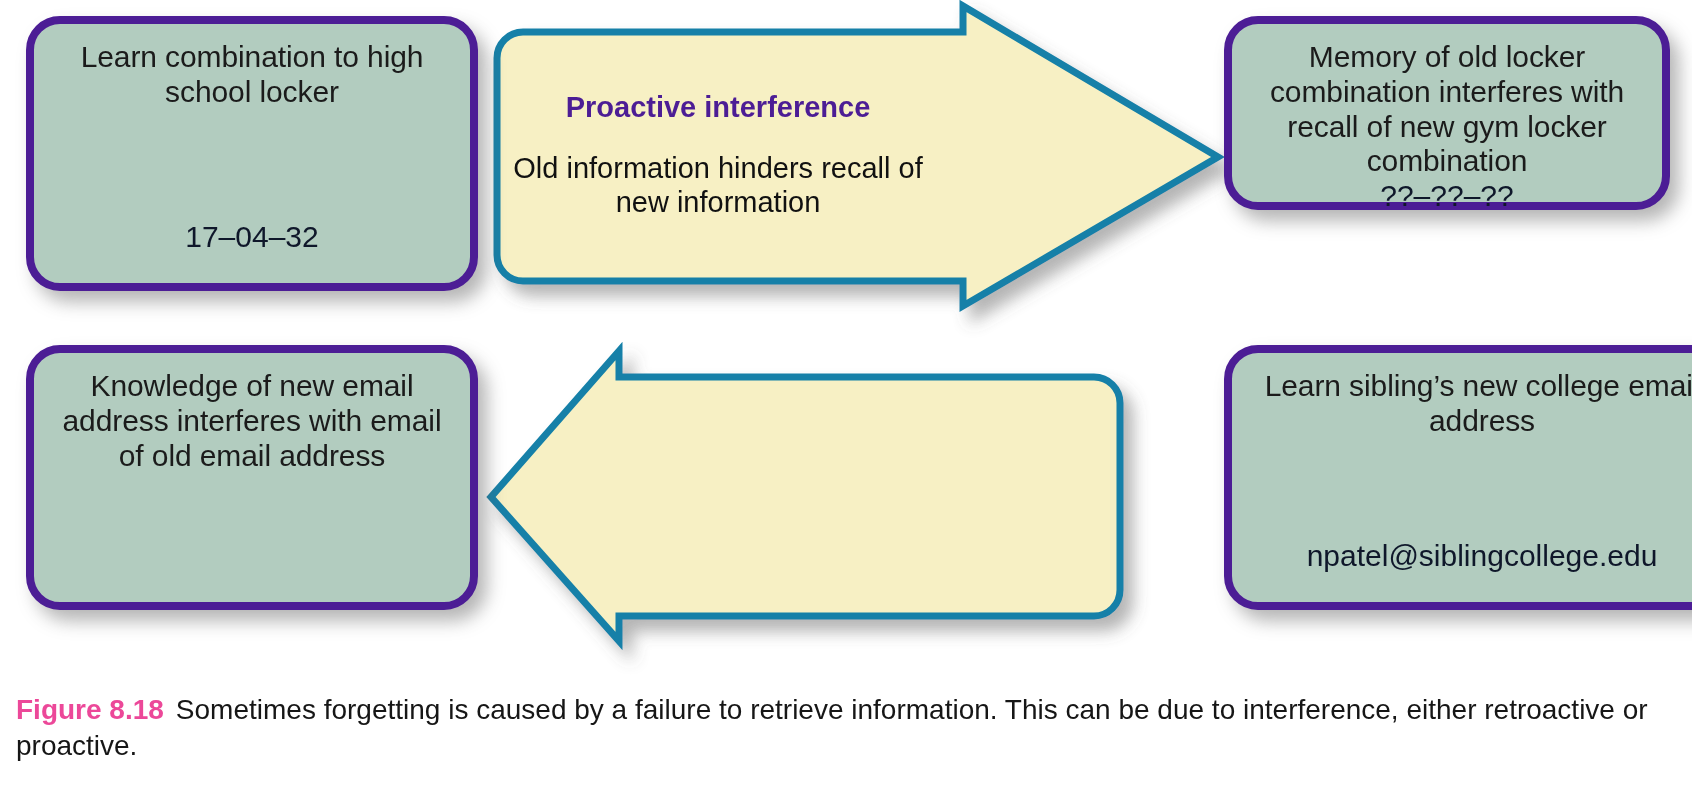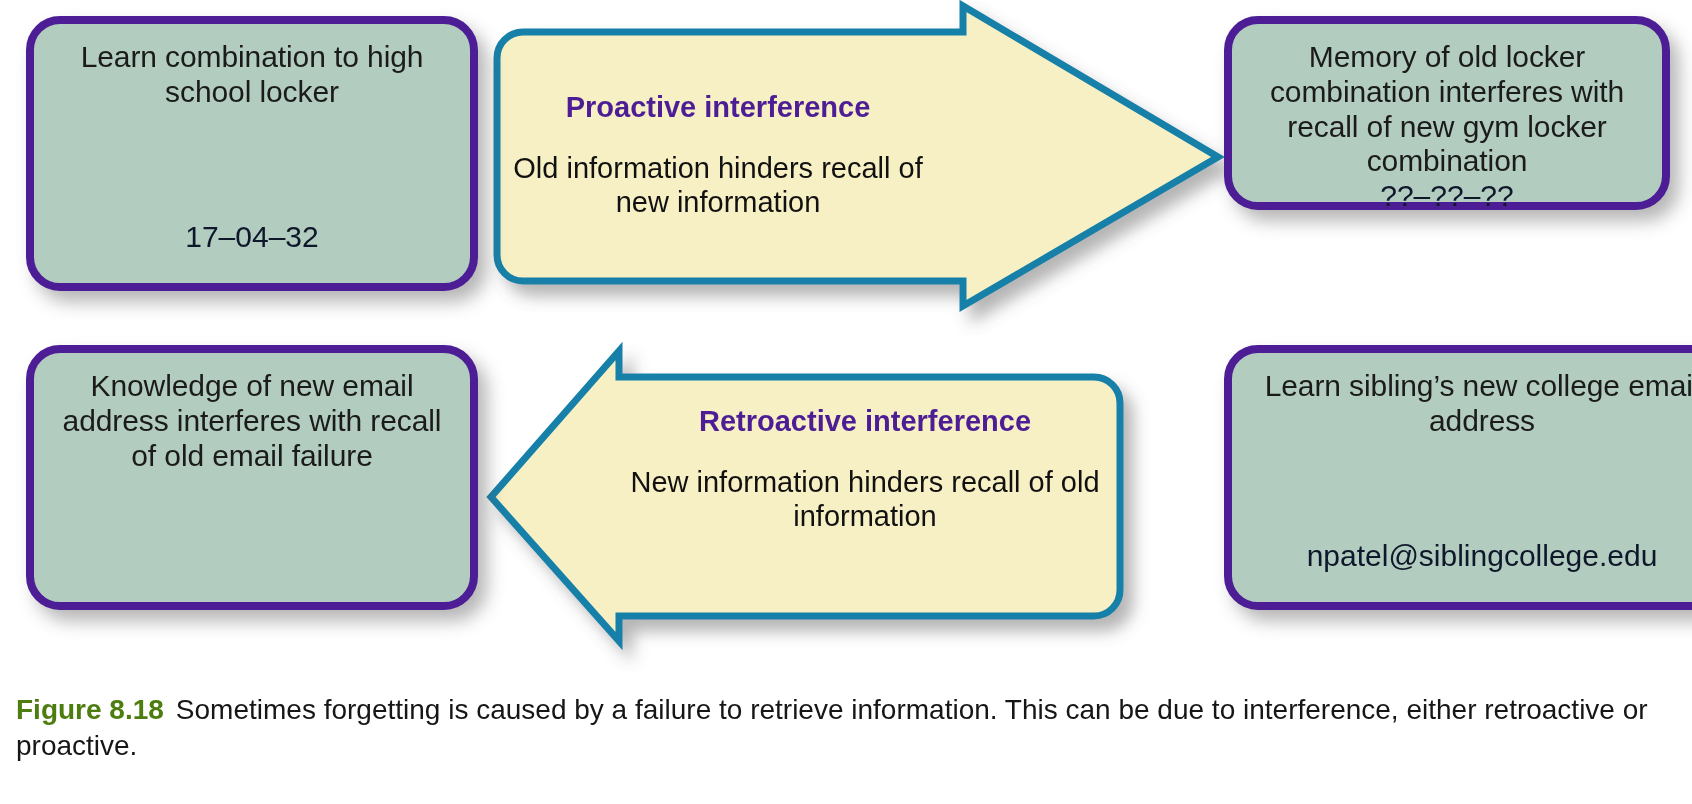--- a/index.html
+++ b/index.html
@@ -94,21 +94,21 @@
   #caption {
     position: absolute;
     left: 16px;
     top: 692px;
     width: 1660px;
     font-size: 28px;
     line-height: 1.28;
     color: #161616;
   }
   #caption .fig-label {
-    color: #4d7c0f;
+    color: #ec4899;
     font-weight: bold;
     margin-right: 12px;
   }
 </style>
 </head>
 <body>
 
 <div id="page">
 
   <svg id="arrow-layer" viewBox="0 0 1692 804" width="1692" height="804" xmlns="http://www.w3.org/2000/svg">
@@ -145,37 +145,33 @@
           a 26 26 0 0 0 26 -26
           Z" fill="#f7f0c4" stroke="#1380a8" stroke-width="7" stroke-linejoin="miter"></path>
     </g>
   </svg>
 
   <div class="arrow-text" id="arrow-text-proactive">
     <div class="arrow-heading">Proactive interference</div>
     <div class="arrow-body">Old information hinders recall of new information</div>
   </div>
 
-  <div class="arrow-text" id="arrow-text-retroactive">
-    <div class="arrow-heading">Retroactive interference</div>
-    <div class="arrow-body">New information hinders recall of old information</div>
-  </div>
 
   <div class="concept-box" id="box-tl">
     <div class="concept-title">Learn combination to high school locker</div>
     <div class="concept-code">17–04–32</div>
   </div>
 
   <div class="concept-box" id="box-tr">
     <div class="concept-title">Memory of old locker combination interferes with recall of new gym locker combination</div>
     <div class="concept-code">??–??–??</div>
   </div>
 
   <div class="concept-box" id="box-bl">
-    <div class="concept-title">Knowledge of new email address interferes with recall of old email failure</div>
+    <div class="concept-title">Knowledge of new email address interferes with email of old email address</div>
   </div>
 
   <div class="concept-box" id="box-br">
     <div class="concept-title">Learn sibling’s new college email address</div>
     <div class="concept-code">npatel@siblingcollege.edu</div>
   </div>
 
   <div id="caption">
     <span class="fig-label">Figure 8.18</span><span>Sometimes forgetting is caused by a failure to retrieve information. This can be due to interference, either retroactive or proactive.</span>
   </div>

